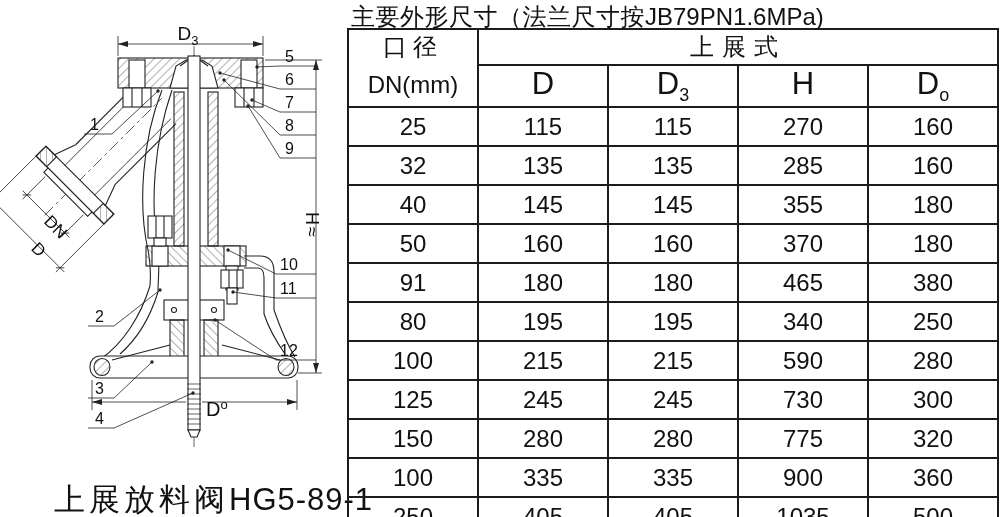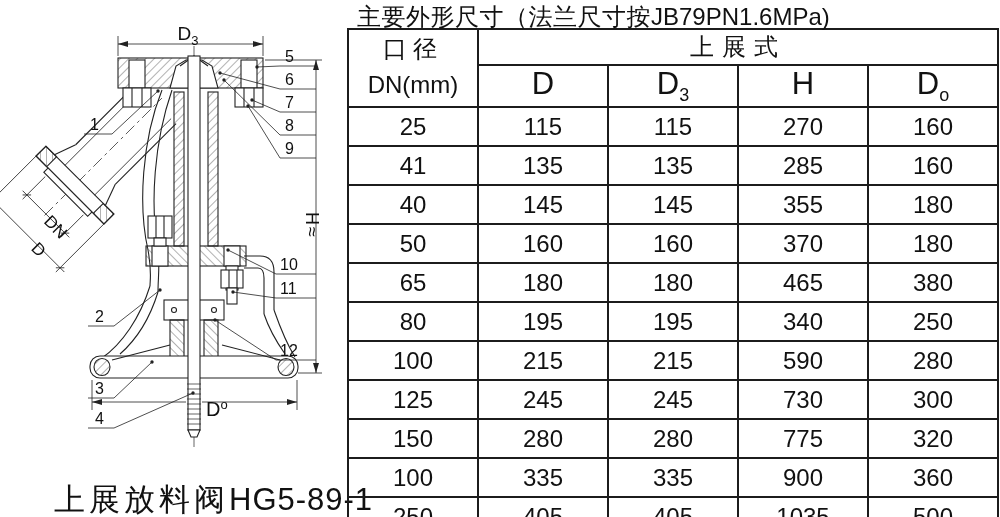--- a/index.html
+++ b/index.html
@@ -7,29 +7,29 @@
         font-family:"Liberation Sans",sans-serif;color:#111;}
   
   .drawing{position:absolute;left:0;top:0;width:346px;height:517px;}
   .drawing svg{display:block;}
   .drawing svg text{font-family:"Liberation Sans",sans-serif;fill:#111;}
   .caption{position:absolute;left:54px;top:451px;white-space:nowrap;margin-top:28px;}
   .caption .cn{font-family:"Liberation Serif",serif;font-size:31px;letter-spacing:4px;}
   .caption .code{font-family:"Liberation Sans",sans-serif;font-size:31px;letter-spacing:1px;}
   
   .tpanel{position:absolute;left:347px;top:0;width:653px;}
-  .ttitle{position:absolute;left:10px;top:1px;white-space:nowrap;}
+  .ttitle{position:absolute;left:4px;top:1px;white-space:nowrap;}
   .ttitle .cn{font-family:"Liberation Serif",serif;font-size:24px;letter-spacing:0.5px;}
   .ttitle .en{font-family:"Liberation Sans",sans-serif;font-size:24px;}
   table.dims{border-collapse:collapse;table-layout:fixed;width:652px;margin-top:28px;}
   table.dims col{width:20%;}
   table.dims th,table.dims td{border:2px solid #1c1c1c;text-align:center;
         vertical-align:middle;padding:0;font-weight:normal;}
   th.colhead{font-size:23px;}
-  th.colhead .kou{font-family:Liberation Serif, serif;font-size:24px;letter-spacing:6px;display:block;line-height:34px;}
+  th.colhead .kou{font-family:Liberation Mono, monospace;font-size:24px;letter-spacing:6px;display:block;line-height:34px;}
   th.colhead .dn{font-family:"Liberation Sans",sans-serif;font-size:24px;display:block;line-height:38px;}
   th.group{font-family:"Liberation Serif",serif;font-size:24px;letter-spacing:8px;height:34px;}
   th.dim{font-size:31px;height:40px;}
   th.dim sub{font-size:18px;}
   table.dims td{font-size:24px;height:37px;text-align:center;}
 </style>
 </head>
 <body>
 
 <div class="page">
@@ -274,42 +274,42 @@
       </thead>
       <tbody>
           <tr>
             <td>25</td>
             <td>115</td>
             <td>115</td>
             <td>270</td>
             <td>160</td>
           </tr>
           <tr>
-            <td>41</td>
+            <td>32</td>
             <td>135</td>
             <td>135</td>
             <td>285</td>
             <td>160</td>
           </tr>
           <tr>
             <td>40</td>
             <td>145</td>
             <td>145</td>
             <td>355</td>
             <td>180</td>
           </tr>
           <tr>
             <td>50</td>
             <td>160</td>
             <td>160</td>
             <td>370</td>
             <td>180</td>
           </tr>
           <tr>
-            <td>65</td>
+            <td>91</td>
             <td>180</td>
             <td>180</td>
             <td>465</td>
             <td>380</td>
           </tr>
           <tr>
             <td>80</td>
             <td>195</td>
             <td>195</td>
             <td>340</td>

